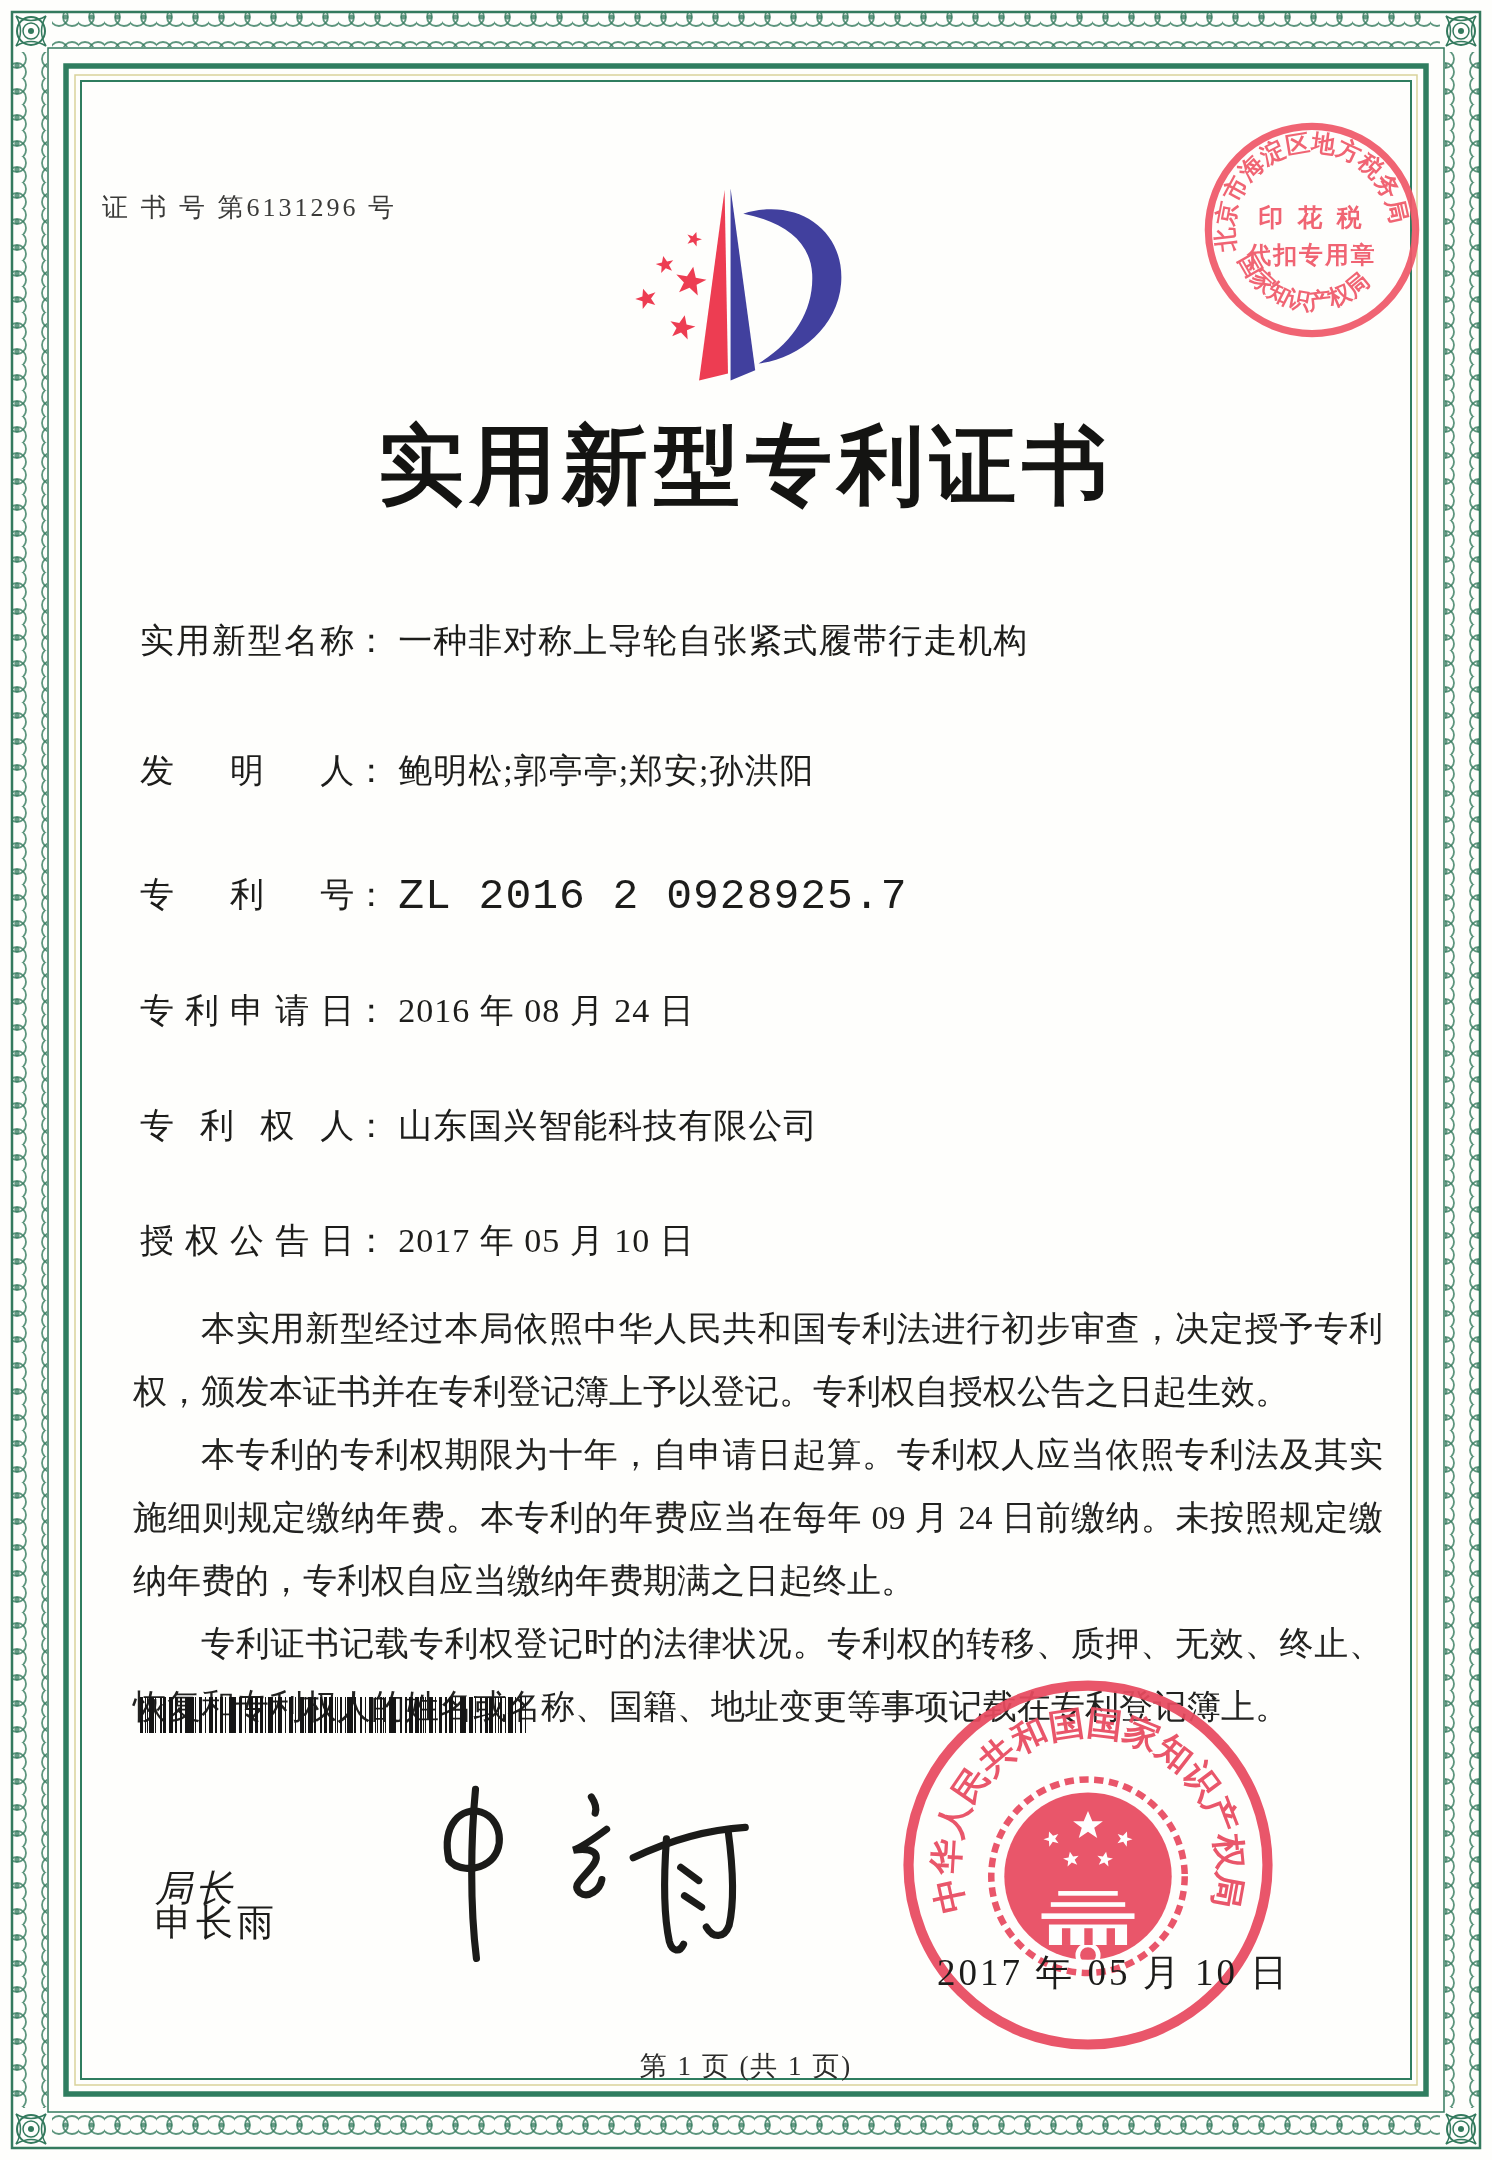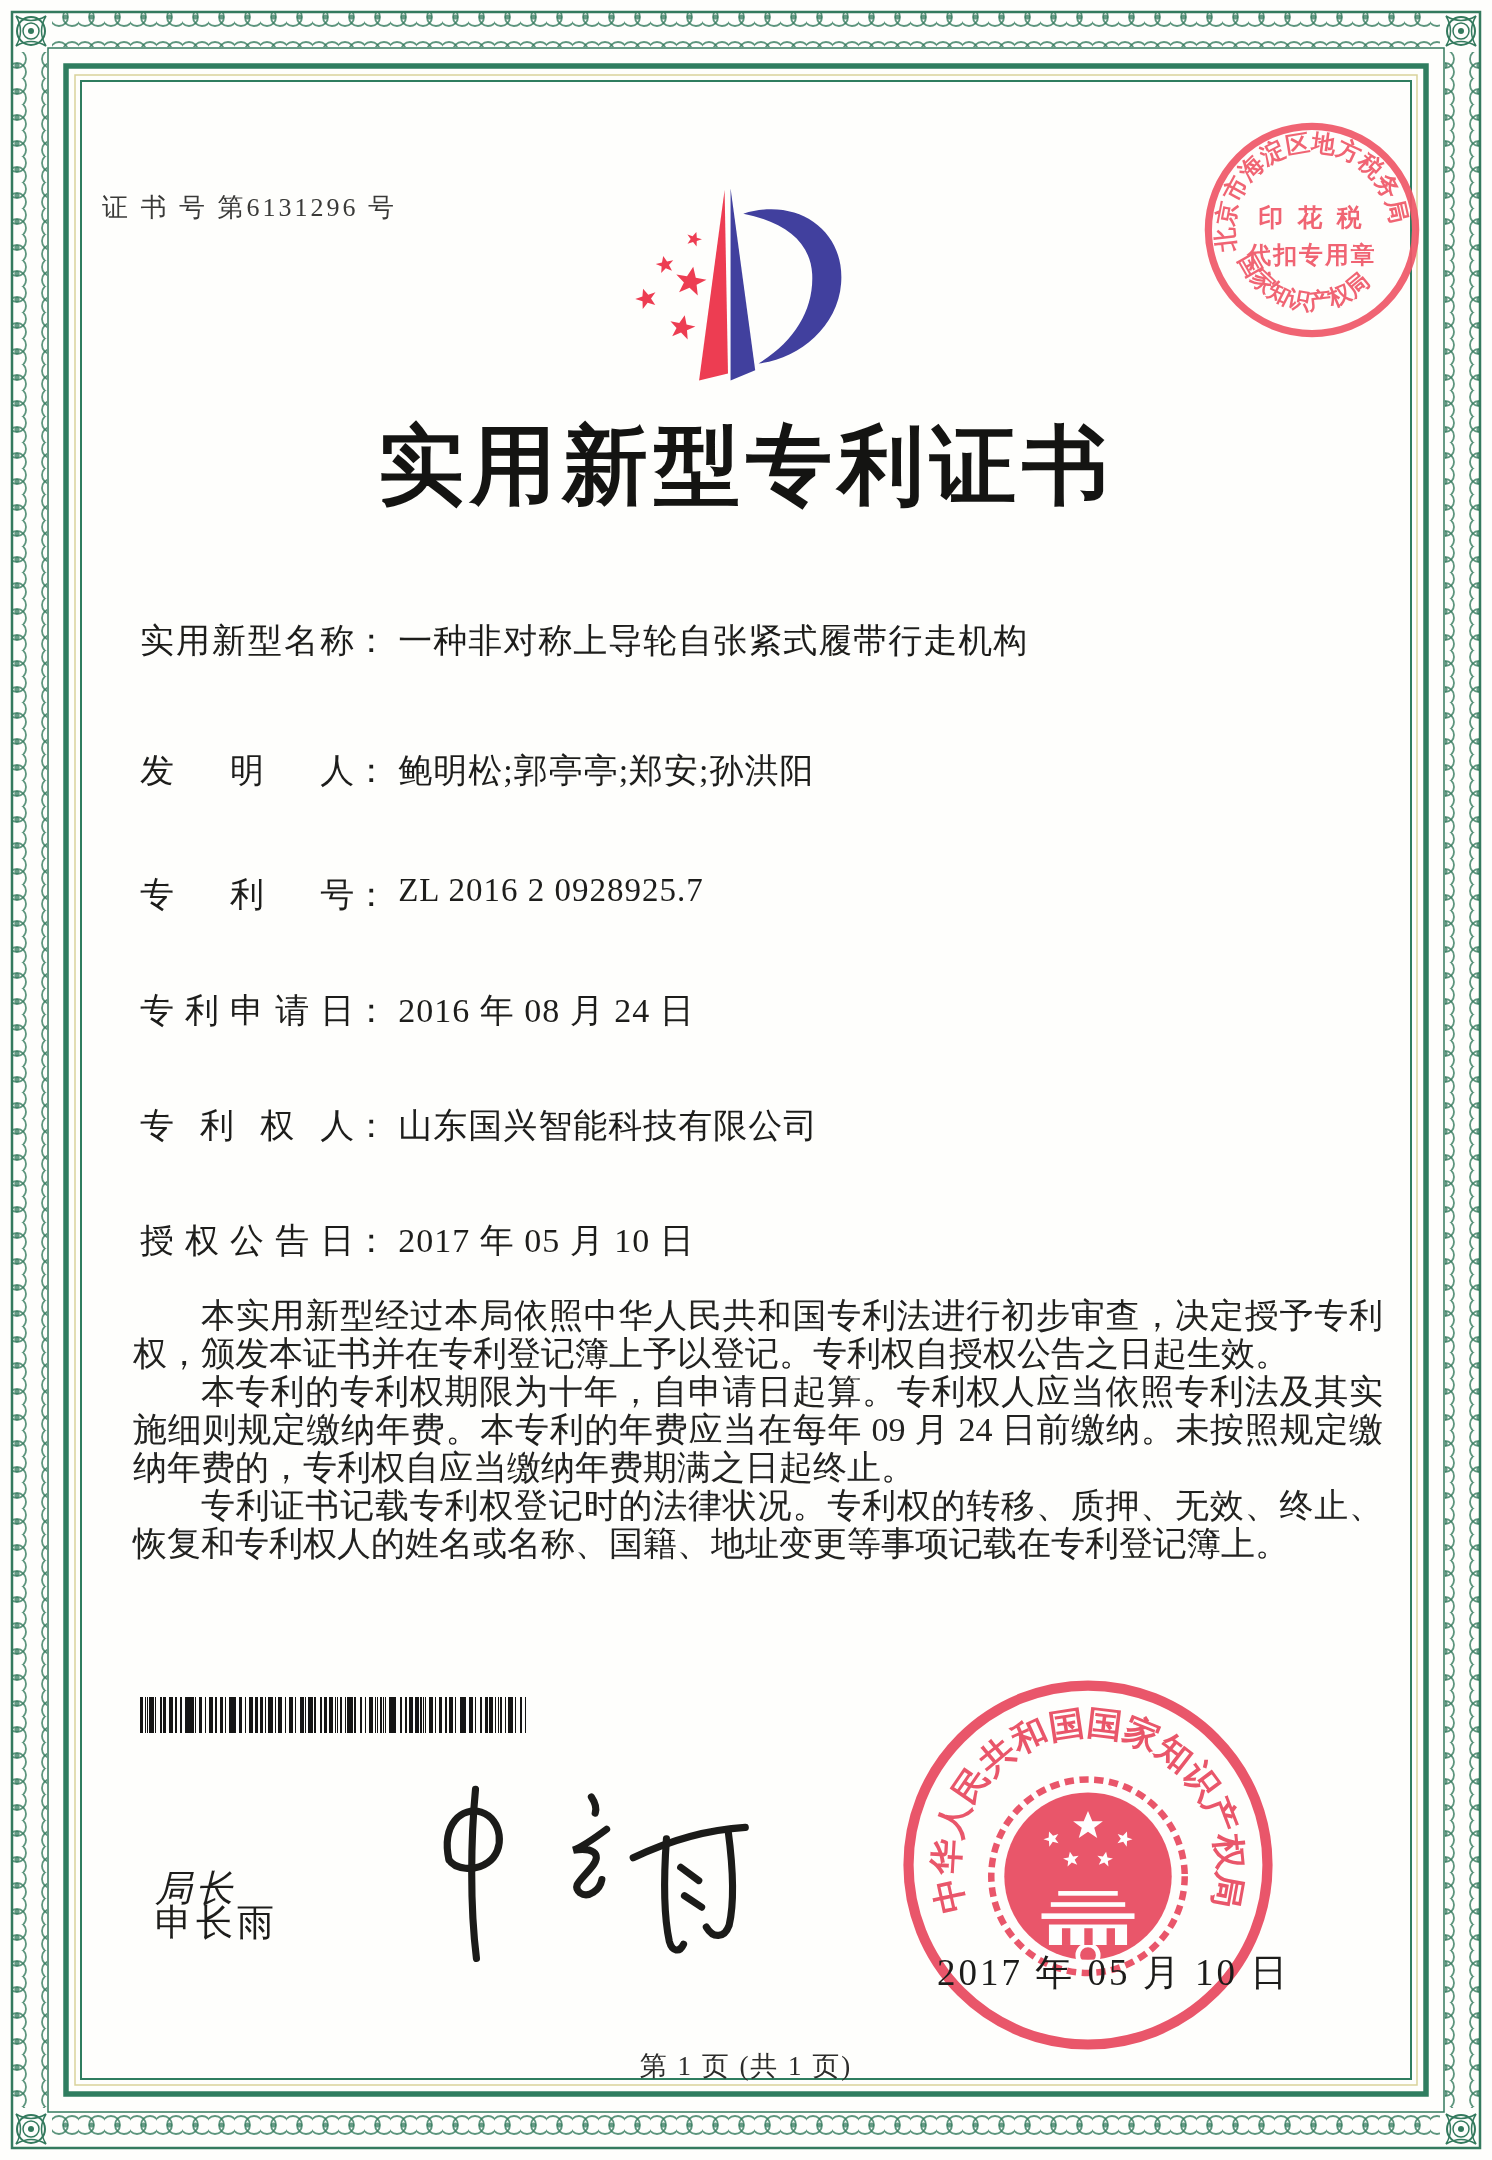--- a/index.html
+++ b/index.html
@@ -8,21 +8,21 @@
   .abs{position:absolute;}
   .border-svg{left:0;top:0;}
   .cert-no{left:102px;top:190px;font-size:26px;letter-spacing:3px;color:#3a3a38;}
   .title{left:0;top:408px;width:100%;text-align:center;font-size:86px;font-weight:700;
          letter-spacing:6px;color:#141412;}
   .field{left:140px;width:1260px;font-size:34px;white-space:nowrap;color:#27272sb;}
   .flabel{display:inline-block;width:6.3em;text-align:justify;text-align-last:justify;
           vertical-align:top;}
   .fcolon{display:inline-block;vertical-align:top;}
   .fvalue{display:inline-block;margin-left:10px;vertical-align:top;letter-spacing:1px;}
-  .paras{left:133px;top:1297px;width:1250px;font-size:34px;line-height:38px;
+  .paras{left:133px;top:1297px;width:1250px;font-size:34px;line-height:63px;
          text-align:justify;color:#222220;}
   .paras p{margin:0;text-indent:2em;}
   .barcode{left:140px;top:1697px;width:386px;height:36px;
     background-image:
       repeating-linear-gradient(90deg,#151515 0 2px,transparent 2px 5px,#151515 5px 6px,transparent 6px 9px,#151515 9px 13px,transparent 13px 15px,#151515 15px 16px,transparent 16px 20px),
       repeating-linear-gradient(90deg,#151515 0 3px,transparent 3px 7px,#151515 7px 8px,transparent 8px 13px,#151515 13px 14px,transparent 14px 23px);}
   .director-title{left:155px;top:1864px;font-size:37px;letter-spacing:4px;font-style:italic;}
   .director-name{left:155px;top:1898px;font-size:37px;letter-spacing:4px;}
   .issue-date{left:937px;top:1948px;font-size:37px;letter-spacing:3px;color:#1c1c1a;z-index:5;}
   .footer{left:0;top:2048px;width:100%;text-align:center;font-size:27px;letter-spacing:2px;color:#2c2c2a;}
@@ -104,21 +104,21 @@
 
   <div class="abs field" style="top:618px">
     <span class="flabel">实用新型名称</span><span class="fcolon">：</span><span class="fvalue">一种非对称上导轮自张紧式履带行走机构</span>
   </div>
 
   <div class="abs title">实用新型专利证书</div>
   <div class="abs field" style="top:748px">
     <span class="flabel">发明人</span><span class="fcolon">：</span><span class="fvalue">鲍明松;郭亭亭;郑安;孙洪阳</span>
   </div>
   <div class="abs field" style="top:872px">
-    <span class="flabel">专利号</span><span class="fcolon">：</span><span class="fvalue" style="font-family:Liberation Serif, serif;font-size:33px">ZL 2016 2 0928925.7</span>
+    <span class="flabel">专利号</span><span class="fcolon">：</span><span class="fvalue" style="font-family:Liberation Mono, monospace;font-size:43px">ZL 2016 2 0928925.7</span>
   </div>
   <div class="abs field" style="top:988px">
     <span class="flabel">专利申请日</span><span class="fcolon">：</span><span class="fvalue">2016 年 08 月 24 日</span>
   </div>
   <div class="abs field" style="top:1103px">
     <span class="flabel">专利权人</span><span class="fcolon">：</span><span class="fvalue">山东国兴智能科技有限公司</span>
   </div>
   <div class="abs field" style="top:1218px">
     <span class="flabel">授权公告日</span><span class="fcolon">：</span><span class="fvalue">2017 年 05 月 10 日</span>
   </div>

